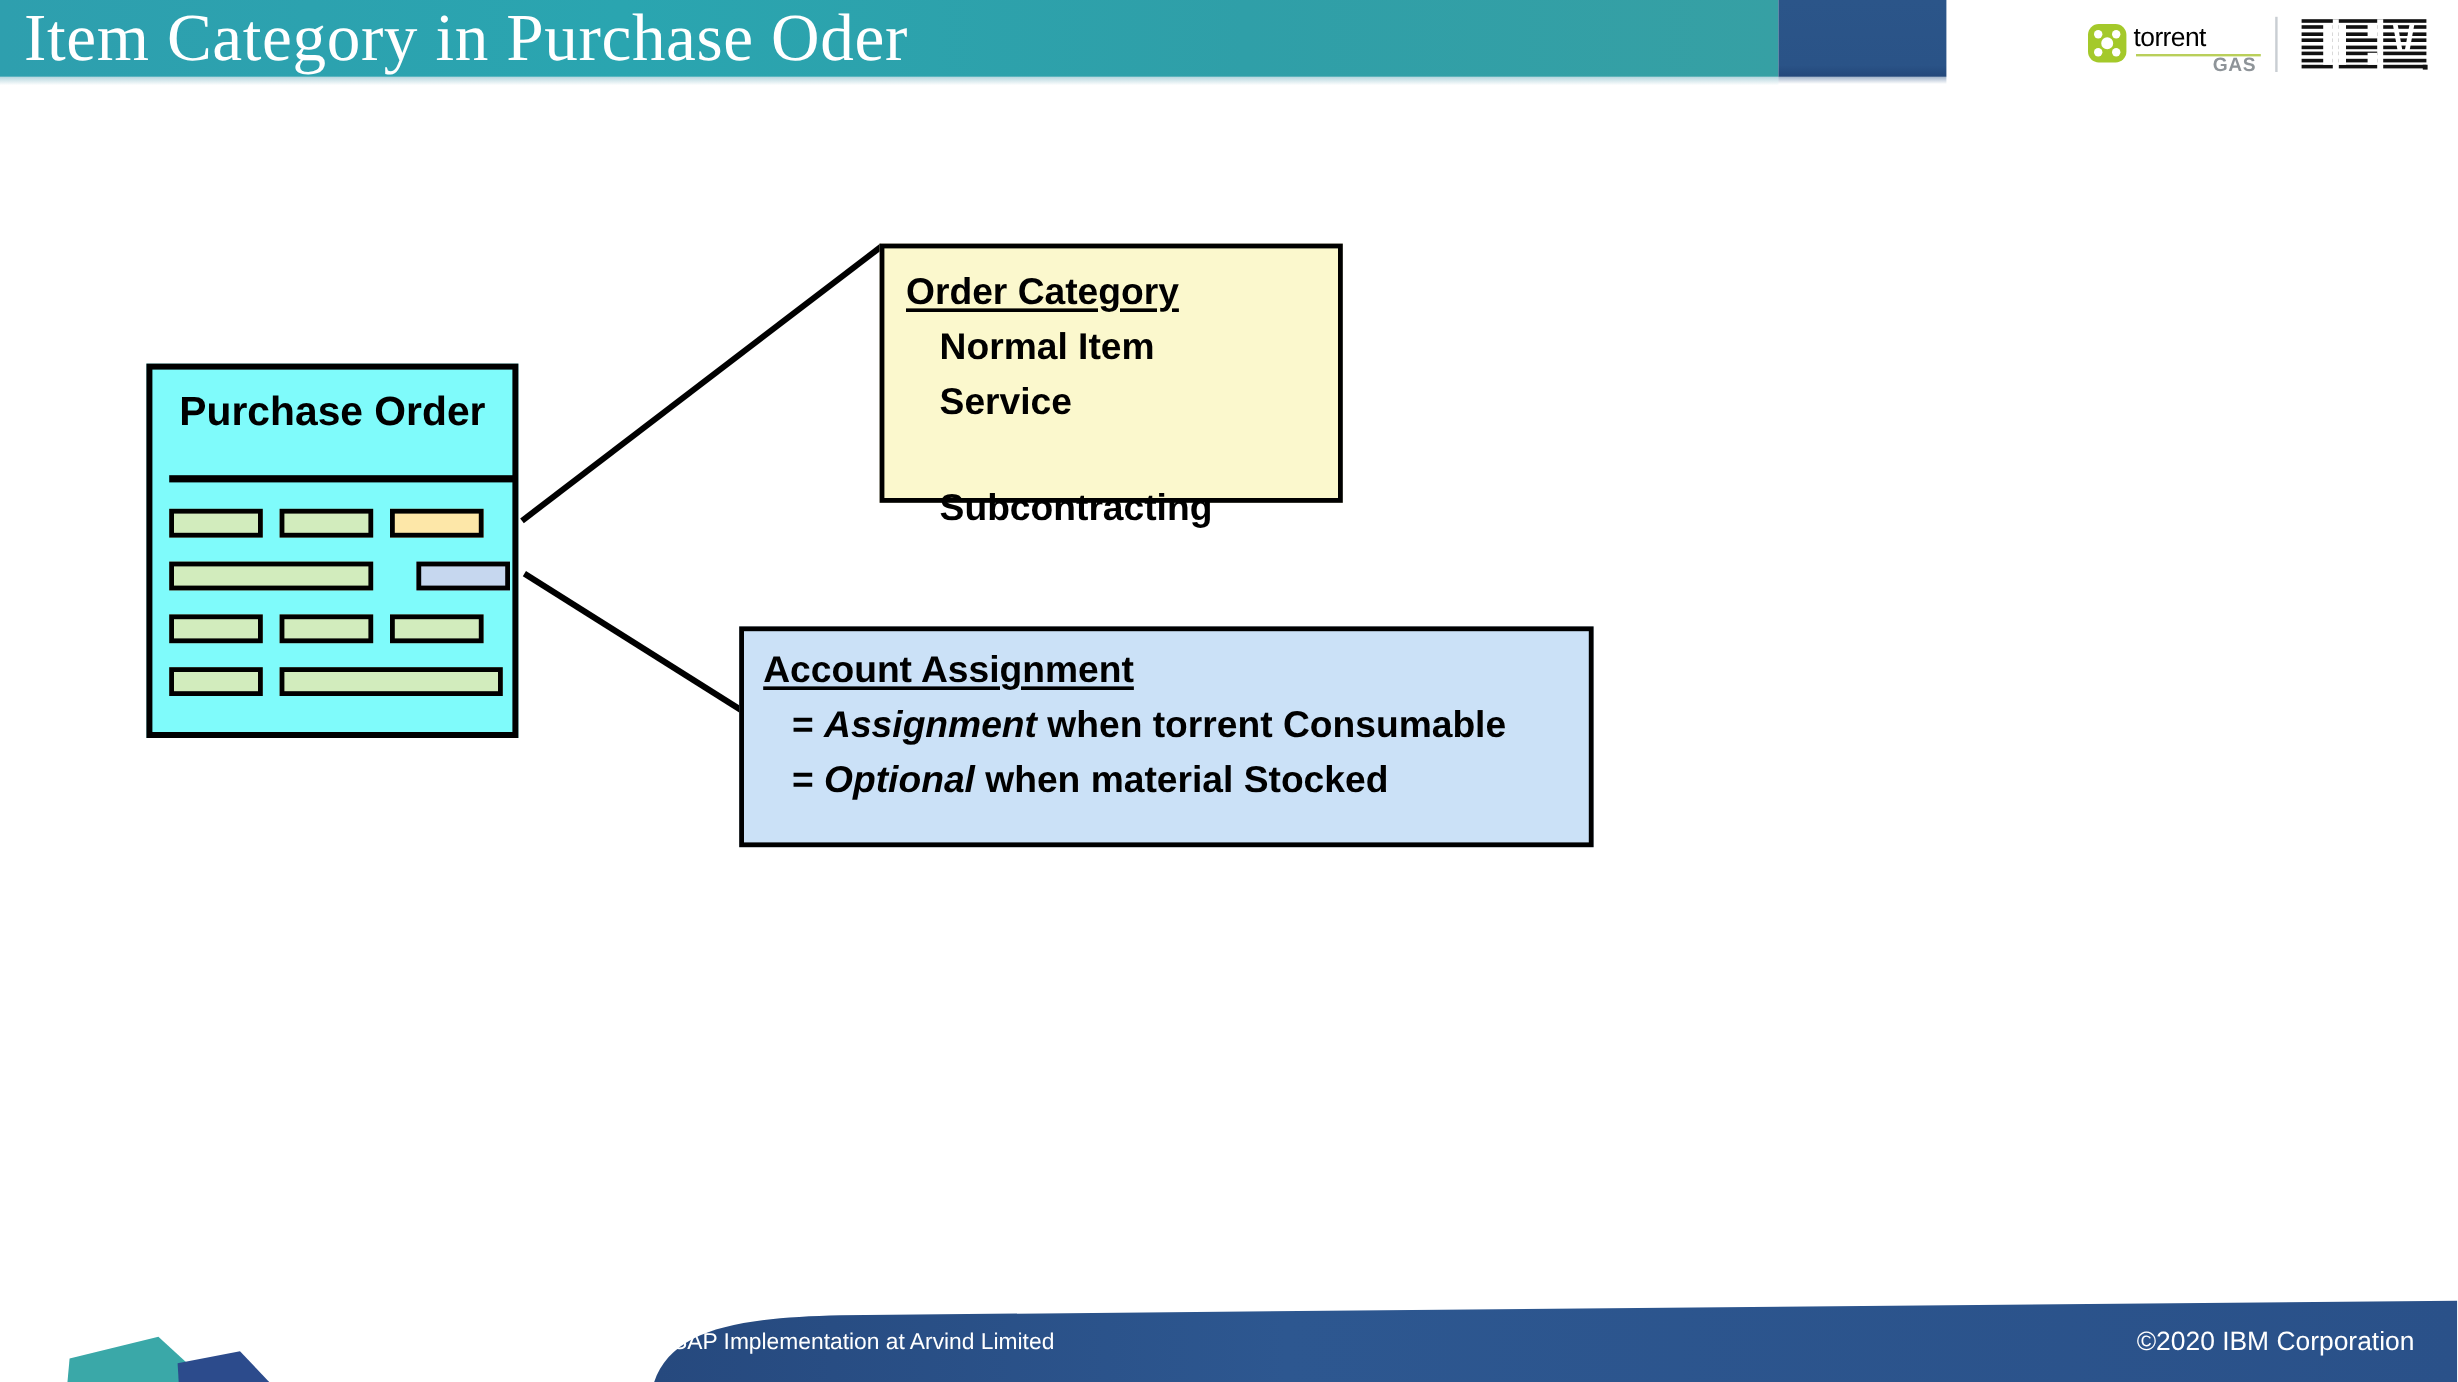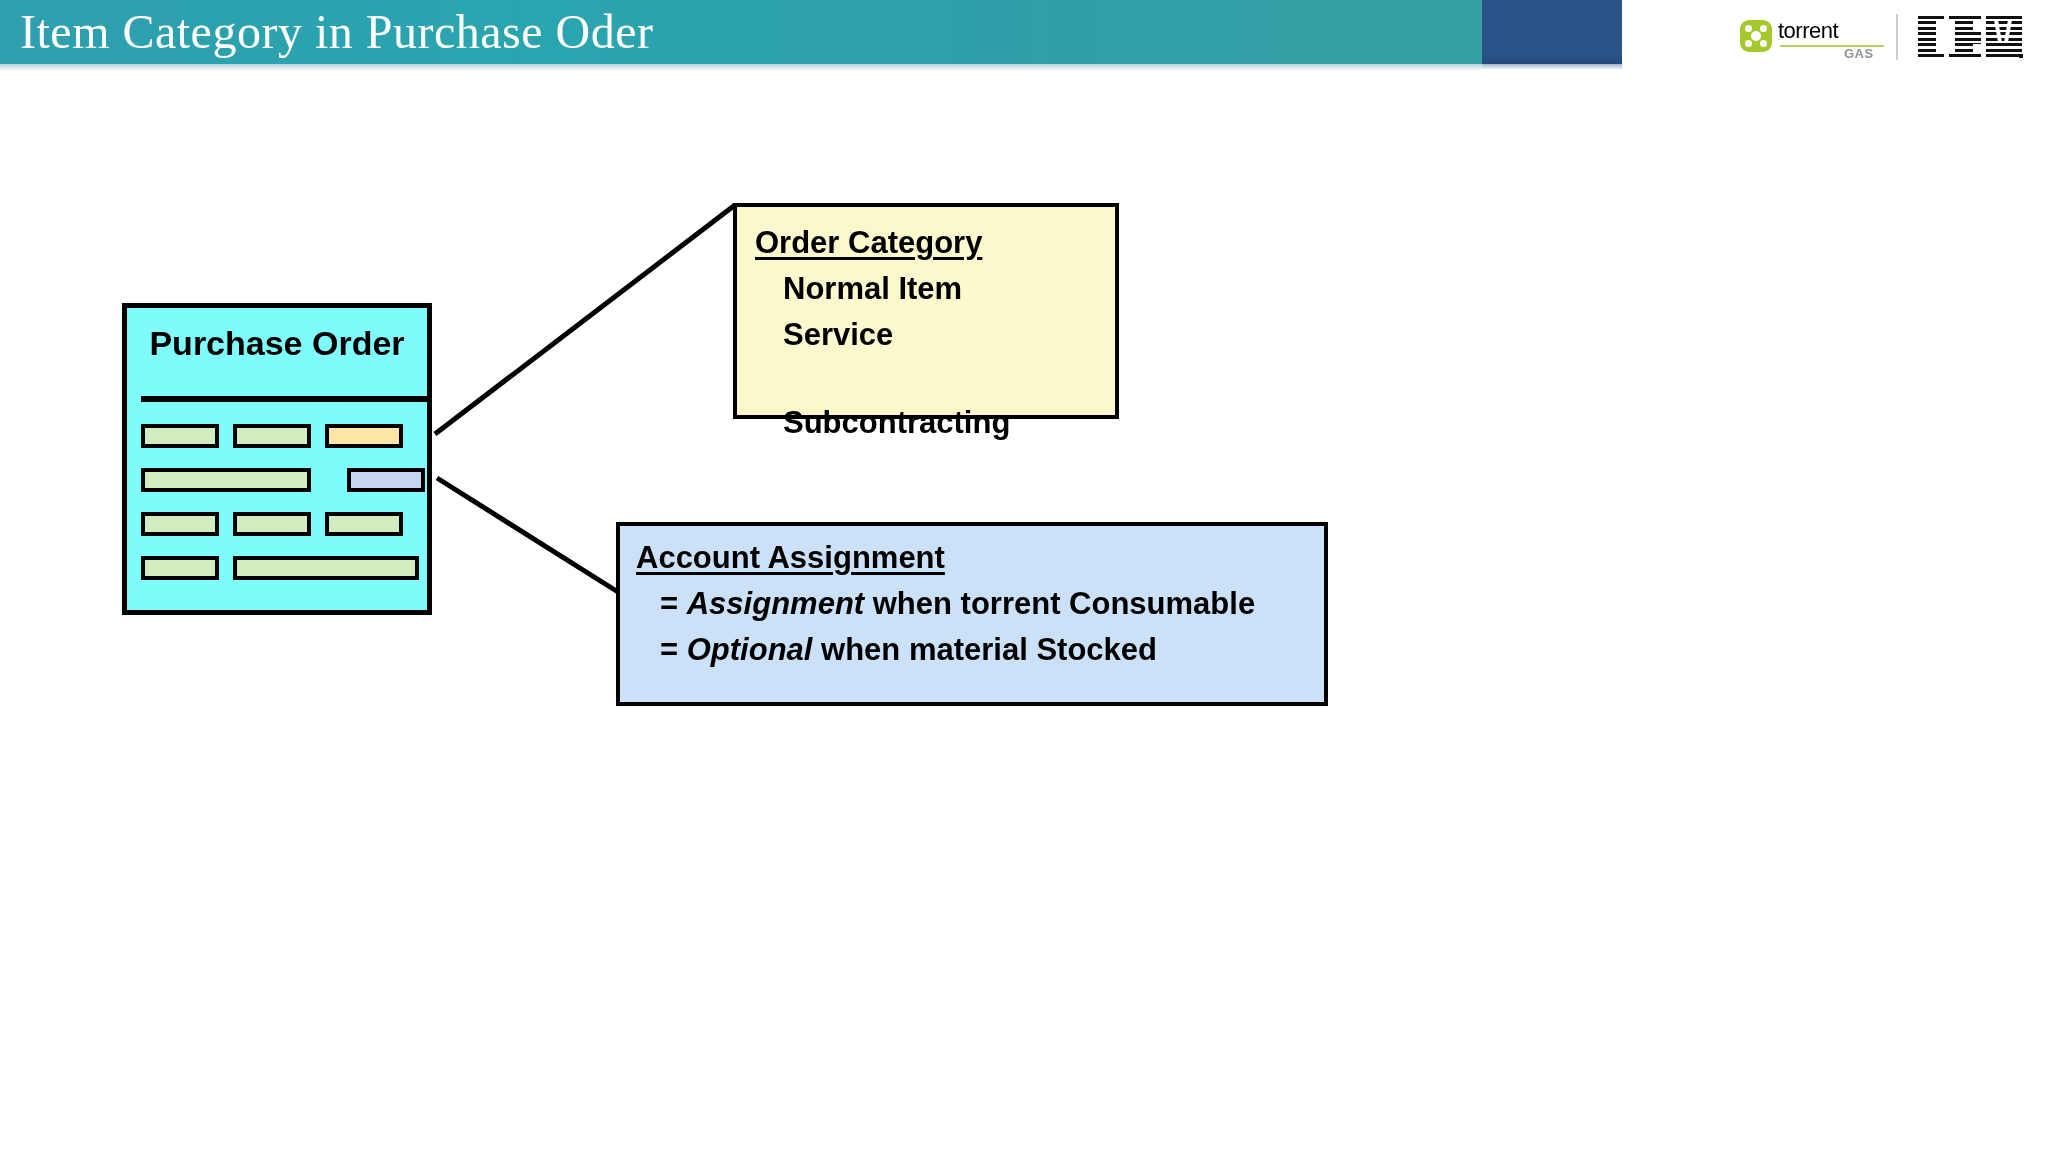--- a/index.html
+++ b/index.html
@@ -40,21 +40,21 @@
   .hdr-blue-shadow {
     position: absolute;
     left: 1482px; top: 64px;
     width: 140px; height: 6px;
     background: linear-gradient(180deg, rgba(70,105,150,.5), rgba(255,255,255,0));
   }
   .hdr-title {
     position: absolute;
     left: 20px; top: 4px;
     font-family: "Liberation Serif", "DejaVu Serif", serif;
-    font-size: 48px;
+    font-size: 56px;
     line-height: 56px;
     color: #ffffff;
     letter-spacing: .5px;
     white-space: nowrap;
   }
 
   
   .logo-torrent {
     position: absolute;
     left: 1740px; top: 14px;
@@ -88,21 +88,21 @@
   }
   .tg-rule {
     position: absolute;
     left: 40px; top: 31px;
     width: 104px; height: 2px;
     background: #b9cf5a;
   }
   .tg-gas {
     position: absolute;
     left: 104px; top: 32px;
-    font-size: 13px; font-weight: 700;
+    font-size: 16px; font-weight: 700;
     color: #8e9499;
     letter-spacing: .5px;
   }
   .logo-divider {
     position: absolute;
     left: 1896px; top: 14px;
     width: 2px; height: 46px;
     background: #c9ced3;
   }
   
@@ -330,14 +330,32 @@
   <div class="callout box-acct">
     <div class="callout-head">Account Assignment</div>
     <div class="callout-line a1">
       <span>= </span><span class="ital">Assignment</span><span> when torrent Consumable</span>
     </div>
     <div class="callout-line a2">
       <span>= </span><span class="ital">Optional</span><span> when material Stocked</span>
     </div>
   </div>
 
+  <div class="ft-band">
+    <svg width="2048" height="72" style="position:absolute;left:0;top:0">
+      <defs>
+        <linearGradient id="bandGrad" x1="0" y1="0" x2="1" y2="0">
+          <stop offset="0%" stop-color="#26497e"></stop>
+          <stop offset="35%" stop-color="#2d5790"></stop>
+          <stop offset="100%" stop-color="#2a5189"></stop>
+        </linearGradient>
+      </defs>
+
+      <path d="M 545 72 C 560 26, 620 18, 700 16 L 2048 4 L 2048 72 Z" fill="url(#bandGrad)"></path>
+
+      <polygon points="52,118 58,52 132,34 180,78 160,128" fill="#3aa8a8"></polygon>
+      <polygon points="152,124 148,56 200,46 236,84 222,130" fill="#2c4b8c"></polygon>
+    </svg>
+    <div class="ft-text-sap">SAP Implementation at Arvind Limited</div>
+    <div class="ft-text-ibm">©2020 IBM Corporation</div>
+  </div>
 
 </div>
 
 </body></html>

